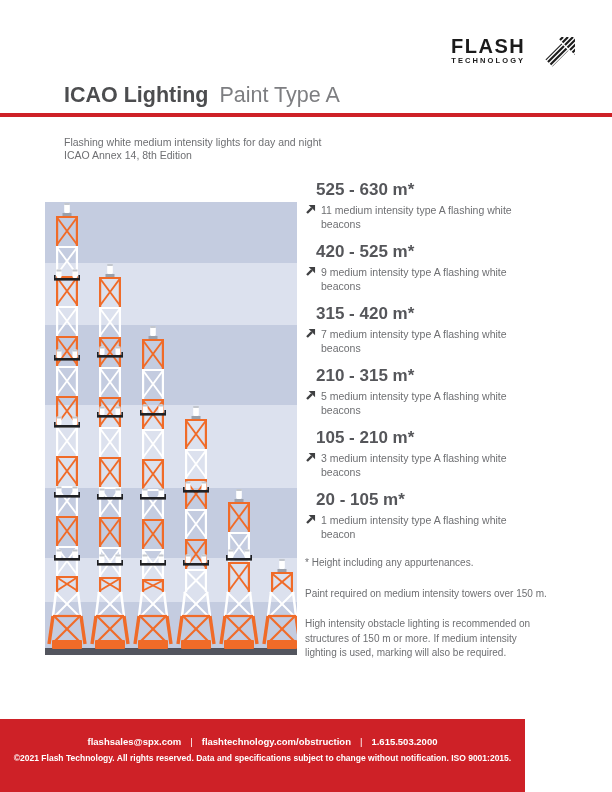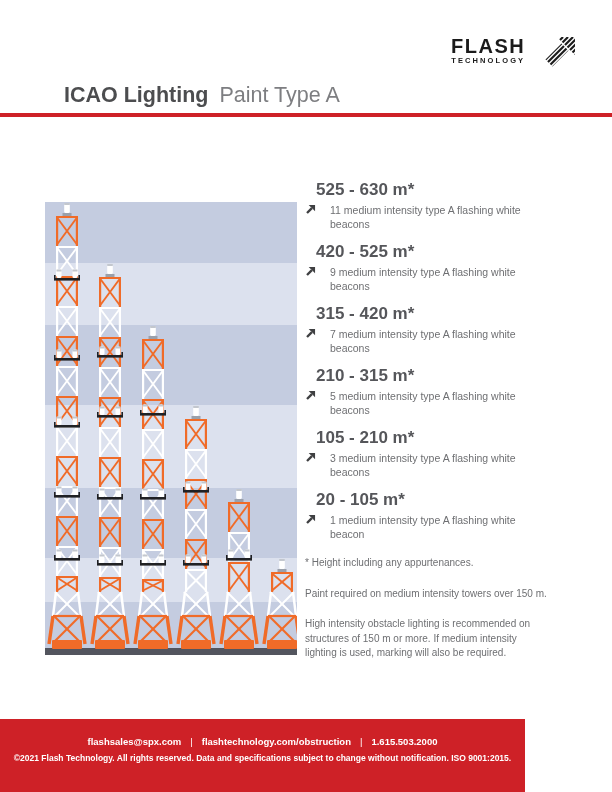--- a/index.html
+++ b/index.html
@@ -23,21 +23,21 @@
   .intro{position:absolute;left:64px;top:136px;font-size:10.5px;line-height:13px;color:#6e6f72;}
 
   
   .figure{position:absolute;left:45px;top:202px;width:252px;height:453px;}
   .figure svg{display:block;width:252px;height:453px;}
 
   
   .col{position:absolute;left:305px;top:183px;width:264px;}
   .spec{margin-bottom:14px;}
   .spec-range{font-size:17px;font-weight:bold;color:#55565a;line-height:14px;margin-bottom:6px;margin-left:11px;}
-  .spec-desc{display:flex;gap:14px;font-size:10.5px;color:#6e6f72;line-height:14px;}
+  .spec-desc{display:flex;gap:5px;font-size:10.5px;color:#6e6f72;line-height:14px;}
   .arrow{flex:0 0 11px;width:11px;height:11px;margin-top:1px;}
   .spec-text{width:218px;}
   .notes{margin-top:15px;}
   .note{margin-bottom:16px;font-size:10px;line-height:14.5px;color:#6e6f72;width:244px;}
 
   
   .footer{position:absolute;left:0;top:719px;width:525px;height:73px;background:#ce2127;color:#ffffff;text-align:center;}
   .footer-line1{margin-top:17px;font-size:9.5px;font-weight:bold;}
   .footer-sep{margin:0 9px;font-weight:normal;}
   .footer-line2{margin-top:6px;font-size:8.5px;font-weight:bold;}
@@ -71,20 +71,24 @@
       </g>
     </svg>
   </div>
 
   <div class="title">
     <span class="title-bold">ICAO Lighting</span>
     <span class="title-light">Paint Type A</span>
   </div>
   <div class="rule"></div>
 
+  <div class="intro">
+    <div>Flashing white medium intensity lights for day and night</div>
+    <div>ICAO Annex 14, 8th Edition</div>
+  </div>
 
   <div class="figure" id="figure">
       <svg viewBox="0 0 252 453">
         <rect x="0" y="0" width="252" height="61" fill="#c4cce0"></rect>
         <rect x="0" y="61" width="252" height="62" fill="#dce1ee"></rect>
         <rect x="0" y="123" width="252" height="80" fill="#c4cce0"></rect>
         <rect x="0" y="203" width="252" height="83" fill="#dce1ee"></rect>
         <rect x="0" y="286" width="252" height="70" fill="#c4cce0"></rect>
         <rect x="0" y="356" width="252" height="44" fill="#dce1ee"></rect>
         <rect x="0" y="400" width="252" height="46" fill="#c4cce0"></rect>

